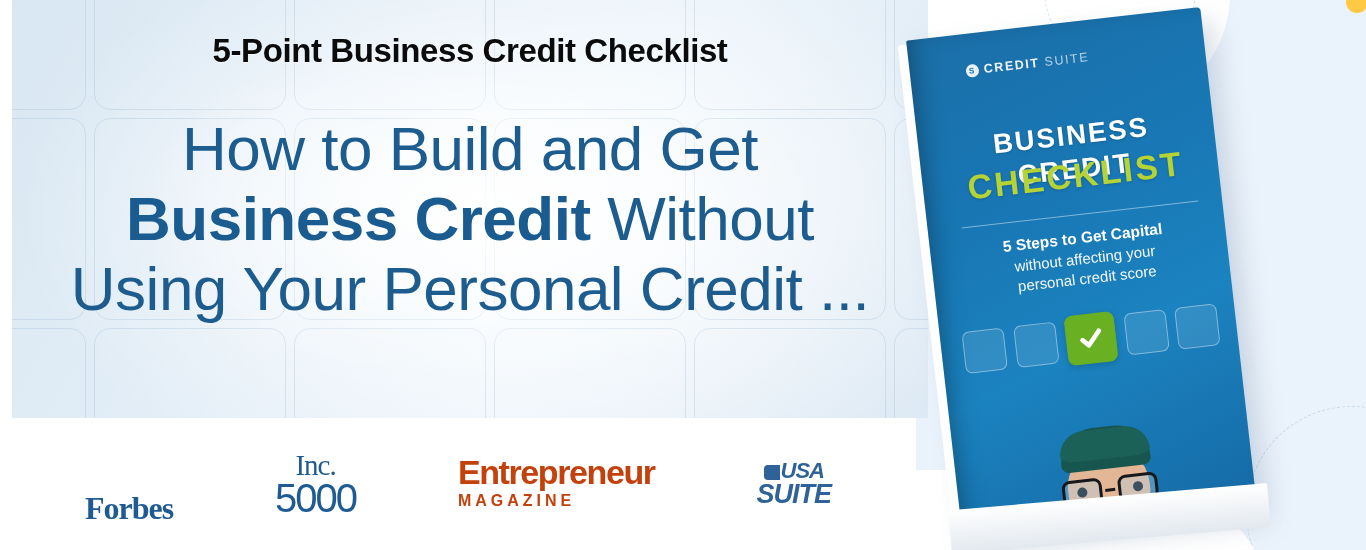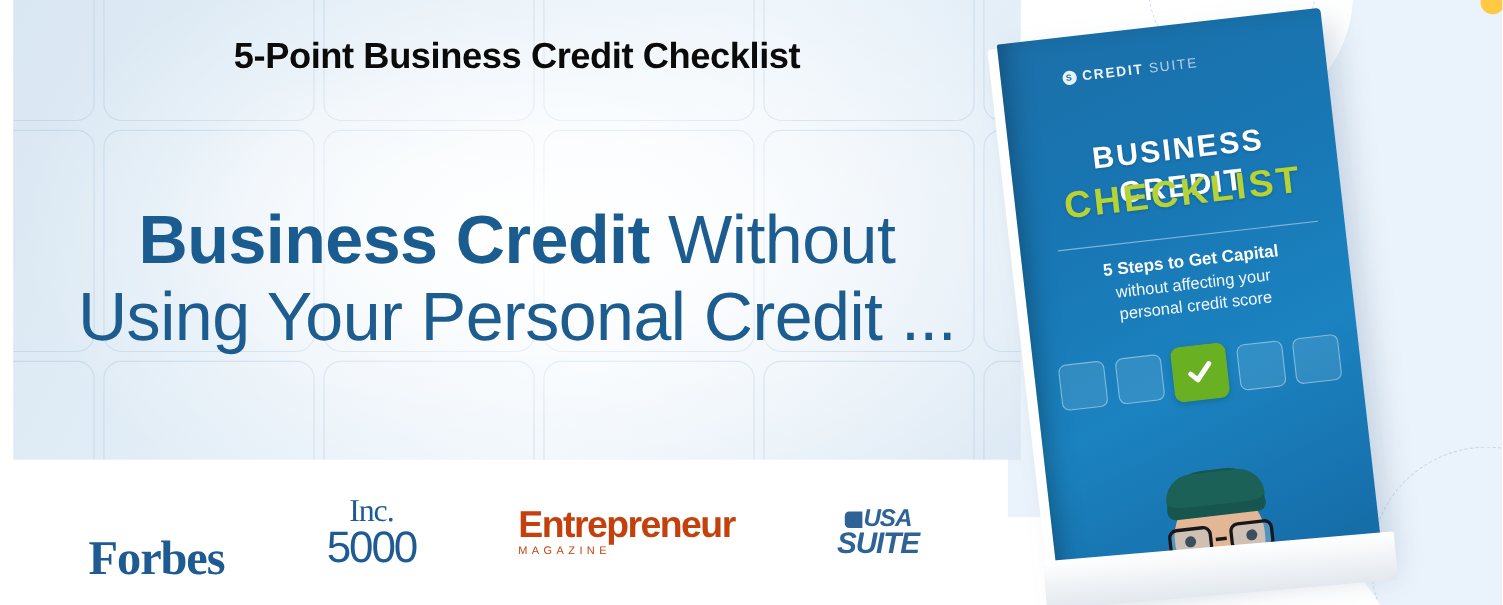--- a/index.html
+++ b/index.html
@@ -77,28 +77,28 @@
   .b{font-weight:bold;color:#1b5c90;}
 
   
   .logobar{
     position:absolute;left:0;top:418px;width:916px;height:132px;
     background:#ffffff;
     display:flex;align-items:center;justify-content:space-around;
     padding:0 34px;box-sizing:border-box;
   }
   .logo{color:#2a6096;line-height:1;user-select:none;}
-  .lg-forbes{font-family:"Liberation Serif", serif;font-weight:bold;font-size:44px;letter-spacing:-1px;color:#1f5b93;margin-top:48px;}
+  .lg-forbes{font-family:"Liberation Serif", serif;font-weight:bold;font-size:32px;letter-spacing:-1px;color:#1f5b93;margin-top:48px;}
   .lg-fortune{font-family:"Liberation Serif", serif;font-weight:400;font-size:33px;letter-spacing:1.5px;color:#44699a;}
   .lg-inc{font-family:"Liberation Serif", serif;font-weight:normal;text-align:center;color:#1f5b93;}
   .lg-inc .i1{display:block;font-size:29px;letter-spacing:-1px;line-height:.94;}
   .lg-inc .i2{display:block;font-size:40px;letter-spacing:-2px;line-height:.9;font-family:"Liberation Sans",sans-serif;}
   .lg-ent{text-align:left;color:#c2410c;}
   .lg-ent .e1{display:block;font-size:34px;font-weight:bold;letter-spacing:-1.4px;line-height:1;}
-  .lg-ent .e2{display:block;font-size:10px;font-weight:normal;letter-spacing:4px;line-height:1.5;}
+  .lg-ent .e2{display:block;font-size:16px;font-weight:bold;letter-spacing:4px;line-height:1.5;}
   .lg-usa{text-align:center;color:#2f6296;font-weight:bold;font-style:italic;}
   .lg-usa .u1{display:block;font-size:22px;letter-spacing:-1px;line-height:.95;}
   .lg-usa .u2{display:block;font-size:27px;letter-spacing:-1px;line-height:.95;}
   .usa-mark{display:inline-block;width:16px;height:15px;background:#2f6296;border-radius:4px 0 0 4px;vertical-align:-2px;margin-right:1px;}
 
   
   .book-wrap{position:absolute;left:916px;top:0;width:450px;height:550px;}
   .book{
     position:absolute;left:18px;top:22px;width:300px;height:510px;
     transform:rotate(-6.5deg);
@@ -238,20 +238,21 @@
       <div class="gcell" style="left:282px;top:328px;width:190px;height:200px;"></div>
       <div class="gcell" style="left:482px;top:328px;width:190px;height:200px;"></div>
       <div class="gcell" style="left:682px;top:328px;width:190px;height:200px;"></div>
       <div class="gcell" style="left:882px;top:328px;width:190px;height:200px;"></div>
     </div>
     <div class="glow"></div>
 
     <div class="txt-wrap">
       <div class="eyebrow">5-Point Business Credit Checklist</div>
 
+      <div class="hl hl1">How to Build and Get</div>
 
       <div class="hl hl3">Using Your Personal Credit ...</div>
 
       <div class="hl hl2"><span class="b">Business Credit</span><span> Without</span></div>
 
     </div>
   </div>
 
   <div class="logobar">
     <div class="logo lg-forbes">Forbes</div>

